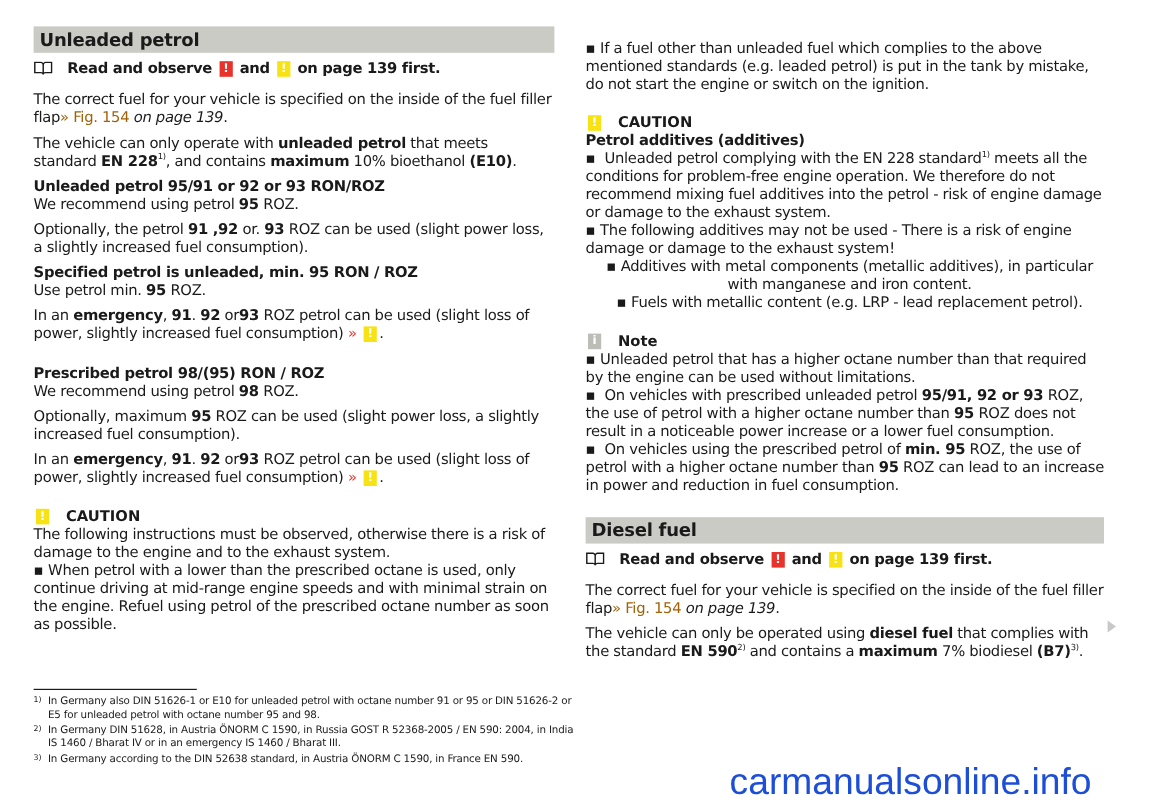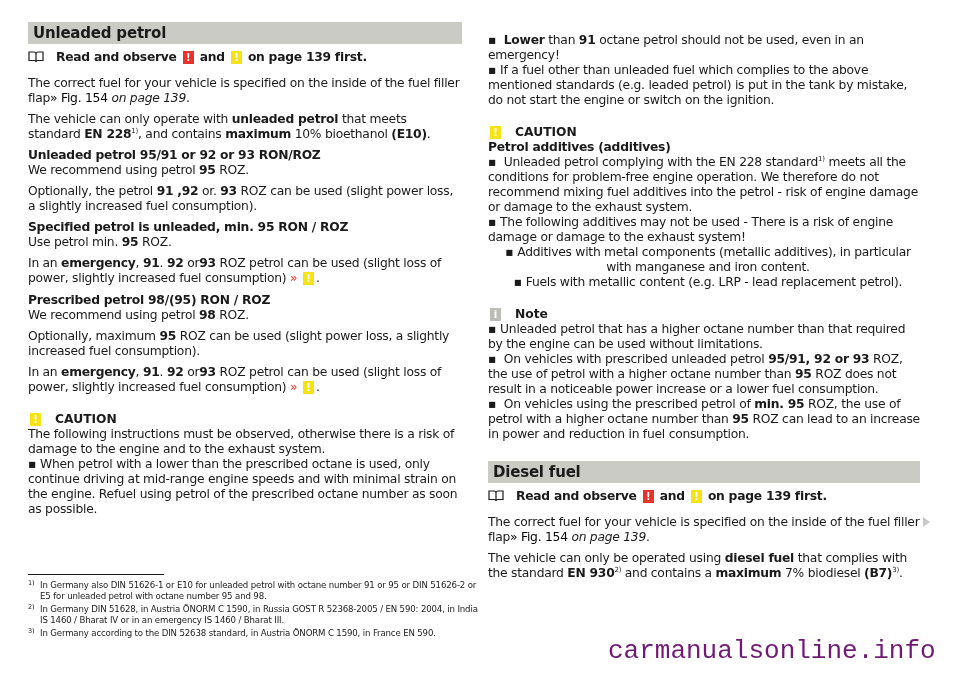--- a/index.html
+++ b/index.html
@@ -20,38 +20,38 @@
   .book-icon { width: 16px; height: 12px; margin-right: 12px; display: inline-block; }
   .warn-red, .warn-yellow {
     display: inline-block; width: 11px; height: 13px; line-height: 13px; text-align: center;
     font-size: 10px; font-weight: bold; color: #fff; vertical-align: middle; margin: 0 2px;
   }
   .warn-red { background: #e8322b; }
   .warn-yellow { background: #f7e313; color: #fff; }
   p { margin: 0; }
   .para { margin-top: 6px; }
   .para-first { margin-top: 11px; }
-  .green-link { color: #000000; }
+  .green-link { color: #a16207; }
   .red-link { color: #e8322b; }
   .sup { font-size: 7px; vertical-align: super; line-height: 0; }
   .caution-title, .note-title { margin-top: 16px; font-weight: bold; display: flex; align-items: center; height: 16px; letter-spacing: 0; }
   .caution-icon { display: inline-block; width: 11px; height: 13px; line-height: 13px; text-align: center; background: #f7e313; color: #fff; font-size: 10px; font-weight: bold; margin-right: 14px; margin-left: 2px;}
   .note-icon { display: inline-block; width: 11px; height: 13px; line-height: 13px; text-align: center; background: #bdbdb8; color: #fff; font-size: 10px; font-weight: bold; margin-right: 14px; margin-left: 2px;}
   .bullet::before { content: "\25AA"; margin-right: 4px; }
   .indent { padding-left: 8px; text-align: center; }
   .triangle { position: absolute; left: 923px; top: 517px; width: 0; height: 0;
     border-top: 5px solid transparent; border-bottom: 5px solid transparent; border-left: 7px solid #c8c8c8; }
   .footnote-rule { position: absolute; left: 28px; top: 574px; width: 136px; height: 1px; background: #1a1a1a; }
   .footnotes { position: absolute; left: 28px; top: 580px; width: 920px; font-size: 8.6px; line-height: 10.5px; letter-spacing: -0.15px; }
   .fn { position: relative; padding-left: 12px; margin-bottom: 3px; width: 440px;}
   .fn-mark { position: absolute; left: 0; top: -2px; font-size: 6.5px; }
   .page-footer { position: absolute; left: 28px; top: 677px; display: flex; align-items: flex-end; gap: 37px; }
   .page-num { font-size: 15px; font-weight: bold; letter-spacing: -0.2px; }
   .page-chapter { font-size: 13px; font-weight: bold; margin-left: 32px; letter-spacing: -0.2px; }
-  .watermark { position: absolute; left: 608px; top: 644px; font-family: Liberation Mono, monospace; font-size: 26px; color: #701a75; letter-spacing: 0; }
+  .watermark { position: absolute; left: 608px; top: 644px; font-family: Liberation Sans, sans-serif; font-size: 31px; color: #1d4ed8; letter-spacing: 0; }
 </style>
 </head>
 <body>
 
 <div class="col col-left">
   <div class="section-header">Unleaded petrol</div>
 
   <div class="read-observe">
     <svg class="book-icon" viewBox="0 0 16 12">
         <path d="M1 1h5c1 0 2 1 2 2v8c0-1-1-1.5-2-1.5H1z M15 1h-5c-1 0-2 1-2 2v8c0-1 1-1.5 2-1.5h5z" fill="none" stroke="#1a1a1a" stroke-width="1.2"></path>
@@ -76,43 +76,40 @@
   </p>
 
   <p class="para">
     <b>Specified petrol is unleaded, min. 95 RON / ROZ</b><br>
     <span>Use petrol min. </span><b>95</b><span> ROZ.</span>
   </p>
   <p class="para">
     <span>In an </span><b>emergency</b><span>, </span><b>91</b><span>. </span><b>92</b><span> or</span><b>93</b><span> ROZ petrol can be used (slight loss of power, slightly increased fuel consumption) </span><span class="red-link">»</span> <span class="warn-yellow">!</span><span>.</span>
   </p>
 
-  <p class="para" style="margin-top:7px">
+  <p class="para" style="margin-top:18px">
     <b>Prescribed petrol 98/(95) RON / ROZ</b><br>
     <span>We recommend using petrol </span><b>98</b><span> ROZ.</span>
   </p>
   <p class="para">
     <span>Optionally, maximum </span><b>95</b><span> ROZ can be used (slight power loss, a slightly increased fuel consumption).</span>
   </p>
   <p class="para">
     <span>In an </span><b>emergency</b><span>, </span><b>91</b><span>. </span><b>92</b><span> or</span><b>93</b><span> ROZ petrol can be used (slight loss of power, slightly increased fuel consumption) </span><span class="red-link">»</span> <span class="warn-yellow">!</span><span>.</span>
   </p>
 
   <div class="caution-title">
     <span class="caution-icon">!</span>
     <span>CAUTION</span>
   </div>
   <p>The following instructions must be observed, otherwise there is a risk of damage to the engine and to the exhaust system.</p>
   <p class="bullet">When petrol with a lower than the prescribed octane is used, only continue driving at mid-range engine speeds and with minimal strain on the engine. Refuel using petrol of the prescribed octane number as soon as possible.</p>
 </div>
 
 <div class="col col-right" style="top:33px">
-  <p class="bullet">
-    <b>Lower</b><span> than </span><b>91</b><span> octane petrol should not be used, even in an emergency!</span>
-  </p>
   <p class="bullet">If a fuel other than unleaded fuel which complies to the above mentioned standards (e.g. leaded petrol) is put in the tank by mistake, do not start the engine or switch on the ignition.</p>
 
   <div class="caution-title">
     <span class="caution-icon">!</span>
     <span>CAUTION</span>
   </div>
   <p style="font-weight:bold">Petrol additives (additives)</p>
   <p class="bullet">
     <span>Unleaded petrol complying with the EN 228 standard</span><span class="sup">1)</span><span> meets all the conditions for problem-free engine operation. We therefore do not recommend mixing fuel additives into the petrol - risk of engine damage or damage to the exhaust system.</span>
   </p>
@@ -136,21 +133,21 @@
   <div class="read-observe">
     <svg class="book-icon" viewBox="0 0 16 12">
         <path d="M1 1h5c1 0 2 1 2 2v8c0-1-1-1.5-2-1.5H1z M15 1h-5c-1 0-2 1-2 2v8c0-1 1-1.5 2-1.5h5z" fill="none" stroke="#1a1a1a" stroke-width="1.2"></path>
       </svg>
     <span>Read and observe</span>&nbsp;<span class="warn-red">!</span>&nbsp;<span>and</span>&nbsp;<span class="warn-yellow">!</span>&nbsp;<span>on page 139 first.</span>
   </div>
   <p class="para para-first">
     <span>The correct fuel for your vehicle is specified on the inside of the fuel filler flap</span><span class="green-link">» Fig. 154</span> <i>on page 139</i><span>.</span>
   </p>
   <p class="para">
-    <span>The vehicle can only be operated using </span><b>diesel fuel</b><span> that complies with the standard </span><b>EN 930</b><span class="sup">2)</span><span> and contains a </span><b>maximum</b><span> 7% biodiesel </span><b>(B7)</b><span class="sup">3)</span><span>.</span>
+    <span>The vehicle can only be operated using </span><b>diesel fuel</b><span> that complies with the standard </span><b>EN 590</b><span class="sup">2)</span><span> and contains a </span><b>maximum</b><span> 7% biodiesel </span><b>(B7)</b><span class="sup">3)</span><span>.</span>
   </p>
 </div>
 
 <div class="triangle"></div>
 
 <div class="footnote-rule"></div>
 <div class="footnotes">
   <div class="fn"><span class="fn-mark">1)</span><span>In Germany also DIN 51626-1 or E10 for unleaded petrol with octane number 91 or 95 or DIN 51626-2 or E5 for unleaded petrol with octane number 95 and 98.</span></div>
   <div class="fn"><span class="fn-mark">2)</span><span>In Germany DIN 51628, in Austria ÖNORM C 1590, in Russia GOST R 52368-2005 / EN 590: 2004, in India IS 1460 / Bharat IV or in an emergency IS 1460 / Bharat III.</span></div>
   <div class="fn"><span class="fn-mark">3)</span><span>In Germany according to the DIN 52638 standard, in Austria ÖNORM C 1590, in France EN 590.</span></div>

